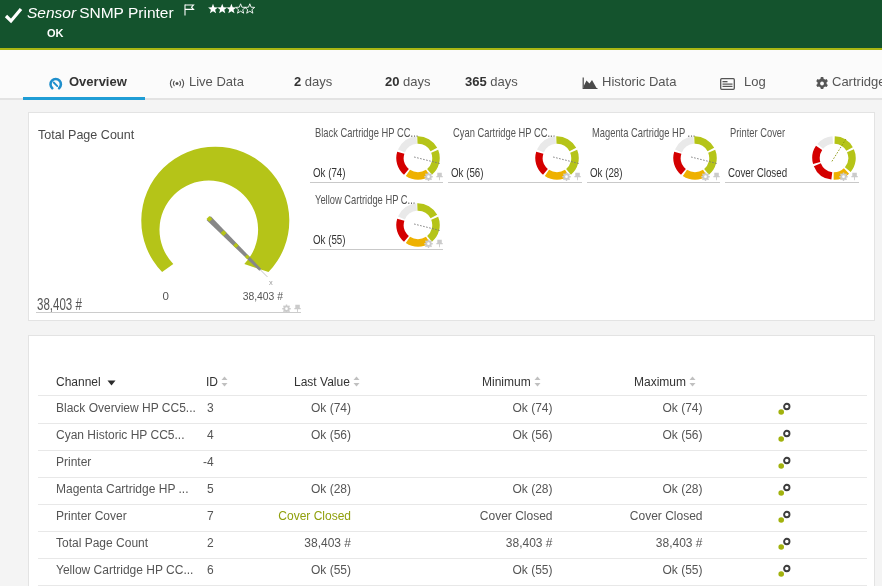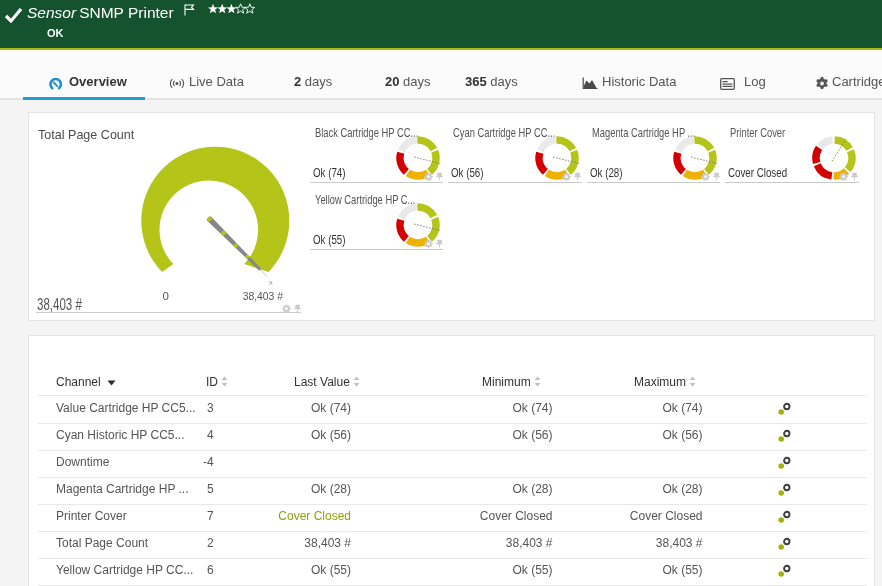--- a/index.html
+++ b/index.html
@@ -262,21 +262,21 @@
 <div class="th" style="left:453px">Minimum <svg width="7" height="11" viewBox="0 0 7 11" style="vertical-align:-1px">
         <polygon points="3.5,0.5 6.5,4 0.5,4" fill="#c0c0c0"></polygon>
         <polygon points="3.5,10.5 6.5,7 0.5,7" fill="#c0c0c0"></polygon>
       </svg></div>
 <div class="th" style="left:605px">Maximum <svg width="7" height="11" viewBox="0 0 7 11" style="vertical-align:-1px">
         <polygon points="3.5,0.5 6.5,4 0.5,4" fill="#c0c0c0"></polygon>
         <polygon points="3.5,10.5 6.5,7 0.5,7" fill="#c0c0c0"></polygon>
       </svg></div>
 <div class="sep" style="top:58.5px"></div>
 <div class="tr" style="top:65px">
-<div class="c-ch">Value Cartridge HP CC5...</div>
+<div class="c-ch">Black Overview HP CC5...</div>
       <div style="position:absolute;left:178px;top:0">3</div>
 <div class="c-r" style="right:525px">Ok (74)</div>
 <div class="c-r" style="right:323.5px">Ok (74)</div>
 <div class="c-r" style="right:173.5px">Ok (74)</div>
 <svg width="14" height="14" viewBox="0 0 14 14" style="position:absolute;left:747.5px;top:1px">
         <g>
           <circle cx="9.8" cy="4.5" r="2.7" fill="none" stroke="#3d3d3d" stroke-width="1.9"></circle>
           <circle cx="4.2" cy="10" r="2.8" fill="#a2b20d"></circle>
         </g>
       </svg>
@@ -290,21 +290,21 @@
 <div class="c-r" style="right:173.5px">Ok (56)</div>
 <svg width="14" height="14" viewBox="0 0 14 14" style="position:absolute;left:747.5px;top:1px">
         <g>
           <circle cx="9.8" cy="4.5" r="2.7" fill="none" stroke="#3d3d3d" stroke-width="1.9"></circle>
           <circle cx="4.2" cy="10" r="2.8" fill="#a2b20d"></circle>
         </g>
       </svg>
 </div>
 <div class="sep" style="top:114px"></div>
     <div class="tr" style="top:119px">
-<div class="c-ch">Downtime</div>
+<div class="c-ch">Printer</div>
       <div style="position:absolute;left:174px;top:0">-4</div>
 <div class="c-r" style="right:525px"></div>
 <div class="c-r" style="right:323.5px"></div>
 <div class="c-r" style="right:173.5px"></div>
 <svg width="14" height="14" viewBox="0 0 14 14" style="position:absolute;left:747.5px;top:1px">
         <g>
           <circle cx="9.8" cy="4.5" r="2.7" fill="none" stroke="#3d3d3d" stroke-width="1.9"></circle>
           <circle cx="4.2" cy="10" r="2.8" fill="#a2b20d"></circle>
         </g>
       </svg>

